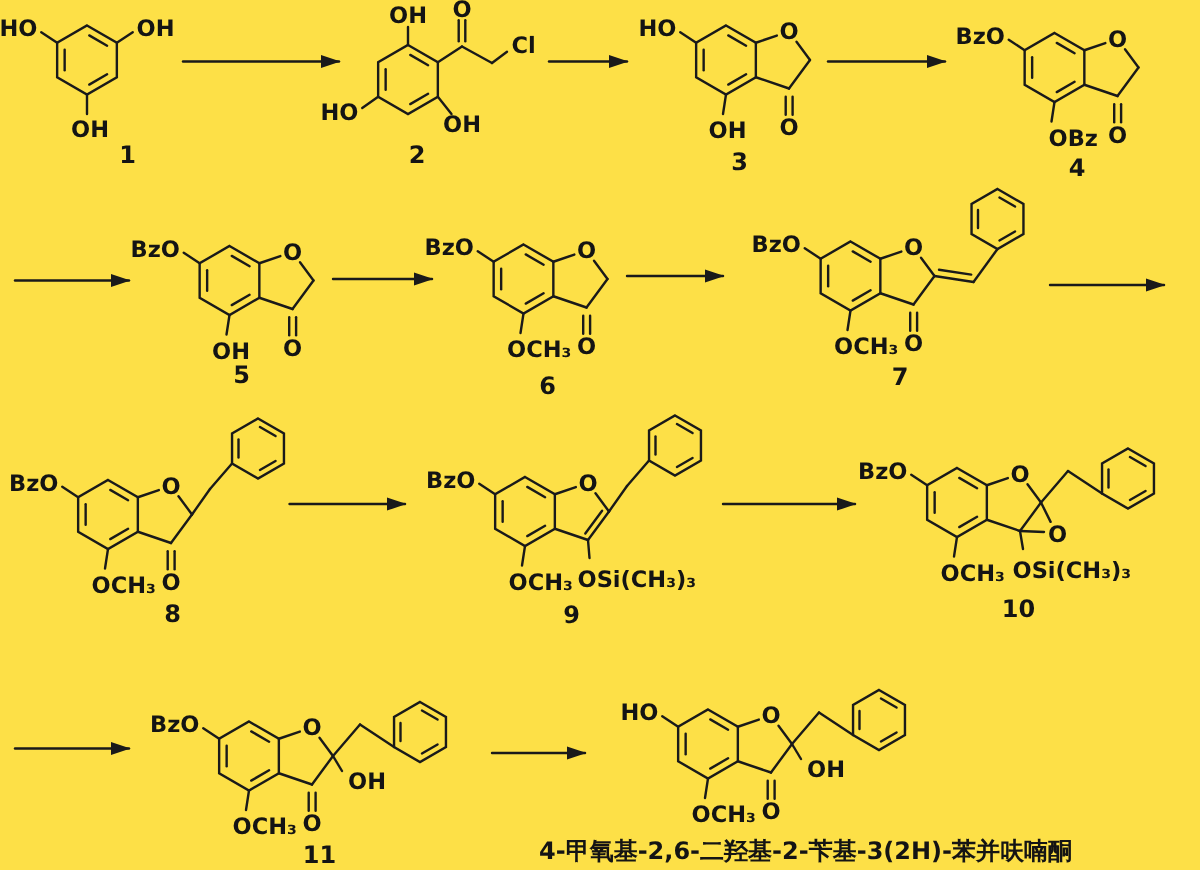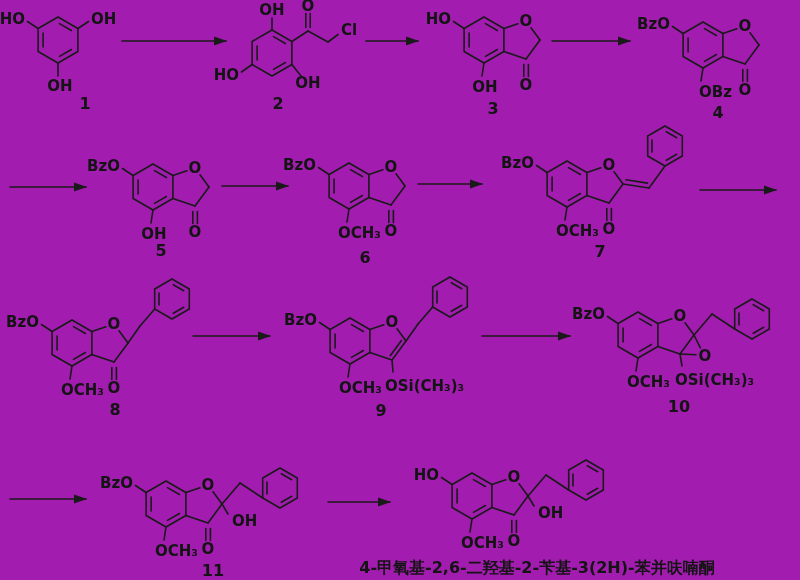--- a/index.html
+++ b/index.html
@@ -1,16 +1,16 @@
 <!DOCTYPE html>
 <html><head>
 <meta charset="utf-8">
 <style>
   html,body{margin:0;padding:0;background:#ffffff;}
-  .page{width:800px;height:580px;background:#a21caf;position:relative;overflow:hidden;}
+  .page{width:800px;height:580px;background:#fde047;position:relative;overflow:hidden;}
   svg{display:block;}
   .bond{stroke:#1a1a1a;stroke-width:1.6;fill:none;stroke-linecap:round;}
   use{stroke:#1a1a1a;stroke-width:1.6;fill:none;stroke-linecap:round;}
   text{fill:#141414;font-family:"DejaVu Sans","Liberation Sans",sans-serif;
        font-size:15px;font-weight:600;stroke:none;dominant-baseline:central;text-anchor:start;}
   .m{text-anchor:middle;}
   .e{text-anchor:end;}
   .num{font-size:16px;font-weight:700;}
   .caption{font-size:16px;font-weight:600;}
 </style>

